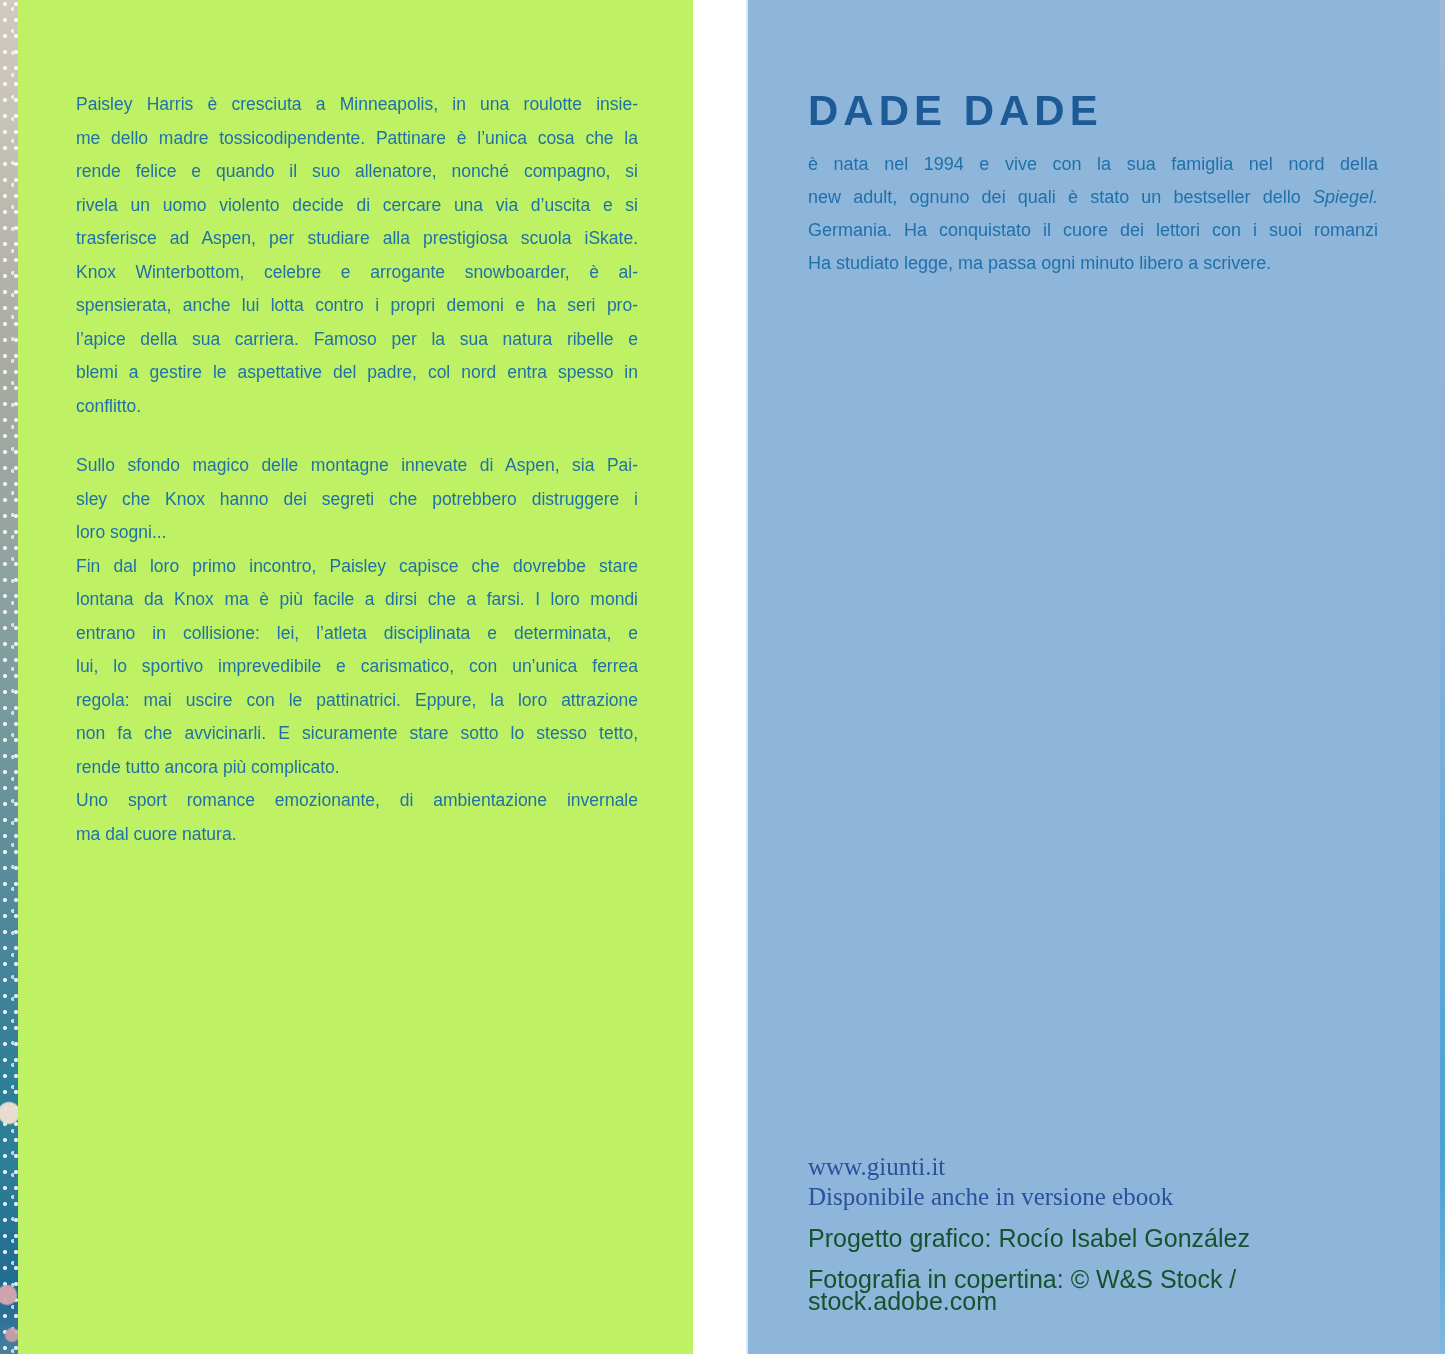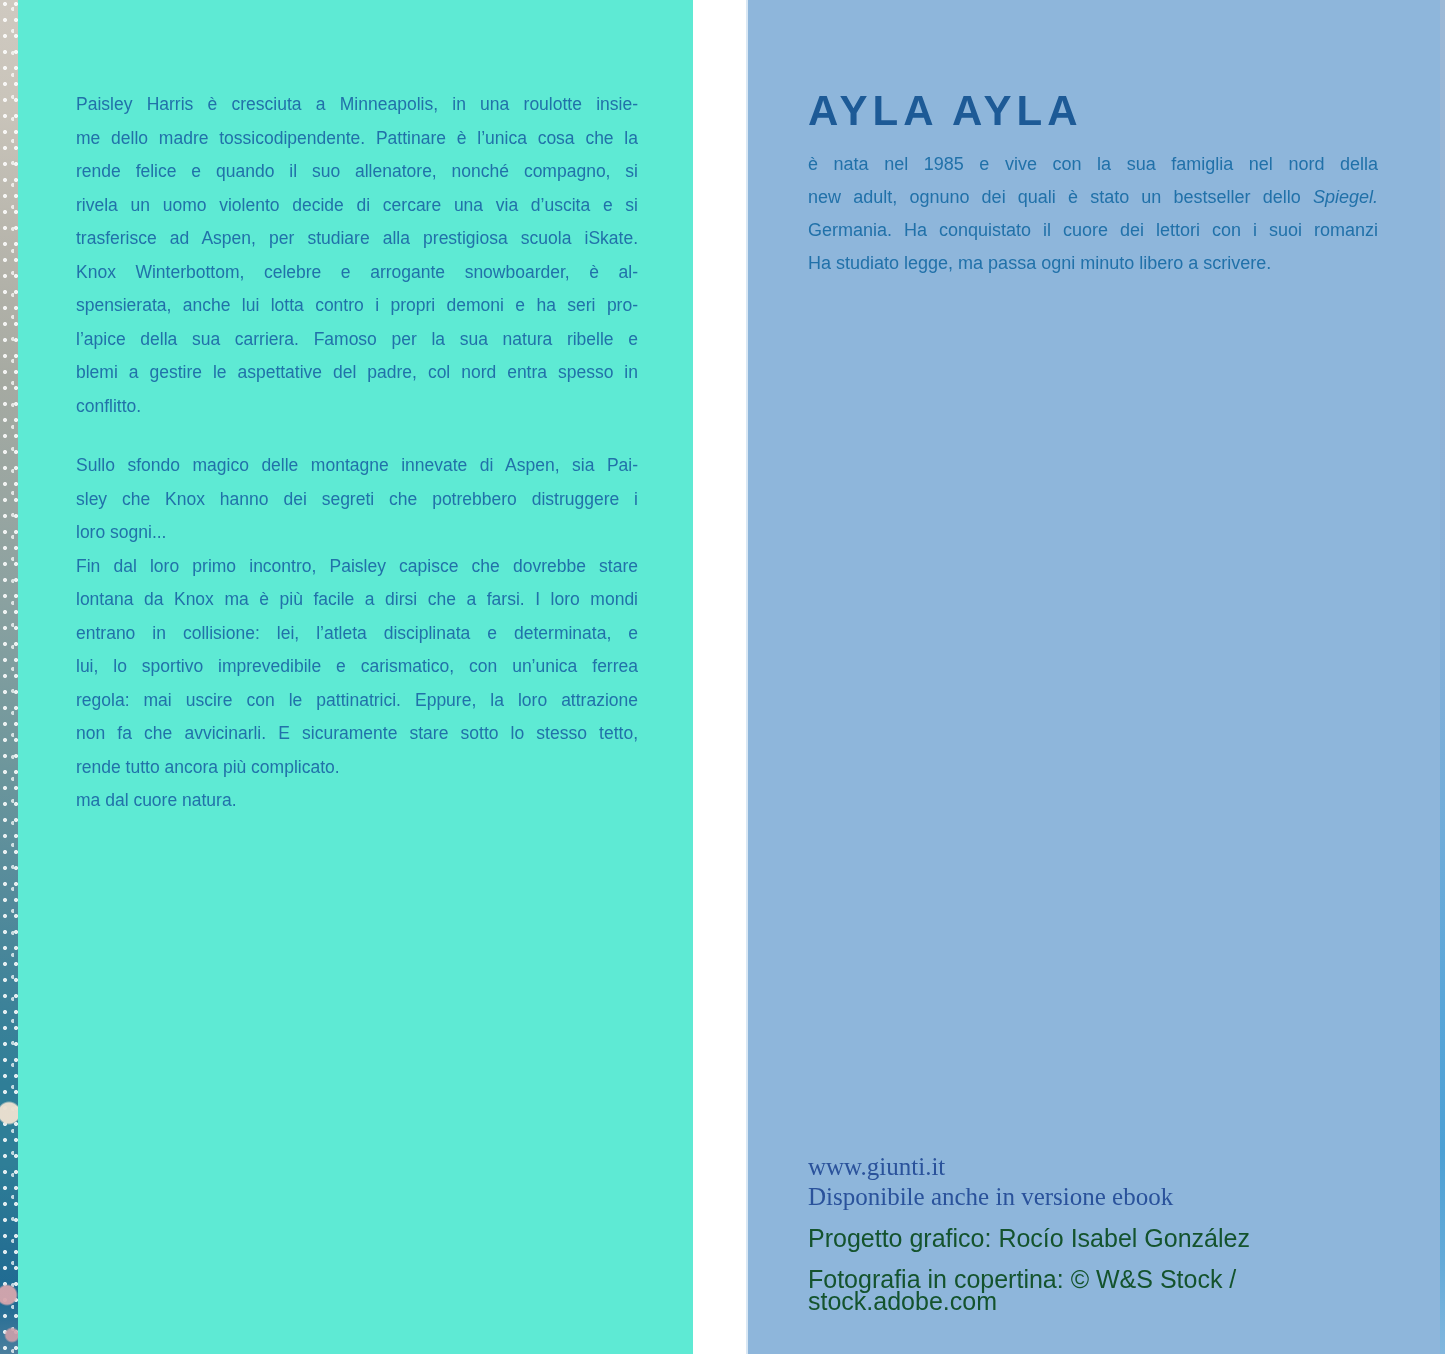--- a/index.html
+++ b/index.html
@@ -31,21 +31,21 @@
   }
   .right-strip {
     position: absolute; right: 0; top: 0; width: 5px; height: 100%;
     background: linear-gradient(180deg,
       #9db9d6 0%, #93b4d6 25%, #89b1d8 45%, #6facd9 62%,
       #58a5d8 75%, #4da0d4 85%, #64aad8 93%, #82b7de 100%);
   }
 
   
   .panel { position: absolute; top: 0; height: 100%; }
-  .left-panel  { left: 18px;  width: 675px; background: #5eead4; }
+  .left-panel  { left: 18px;  width: 675px; background: #bef264; }
   .right-panel { left: 746px; width: 694px; background: #8eb6db; border-left: 2px solid rgba(235,244,250,.8); box-sizing: border-box; }
 
   
   .synopsis {
     position: absolute; left: 58px; top: 88px; width: 562px;
     font-size: 17.5px; line-height: 33.5px;
     color: #2171a9; font-weight: 500;
   }
   .para.gap { margin-top: 26px; }
   .line { text-align: justify; text-align-last: justify; white-space: normal; }
@@ -105,30 +105,31 @@
         <div class="para">
           <div class="line">Fin dal loro primo incontro, Paisley capisce che dovrebbe stare</div>
           <div class="line">lontana da Knox ma è più facile a dirsi che a farsi. I loro mondi</div>
           <div class="line">entrano in collisione: lei, l’atleta disciplinata e determinata, e</div>
           <div class="line">lui, lo sportivo imprevedibile e carismatico, con un’unica ferrea</div>
           <div class="line">regola: mai uscire con le pattinatrici. Eppure, la loro attrazione</div>
           <div class="line">non fa che avvicinarli. E sicuramente stare sotto lo stesso tetto,</div>
           <div class="line para-end">rende tutto ancora più complicato.</div>
         </div>
         <div class="para">
+          <div class="line">Uno sport romance emozionante, di ambientazione invernale</div>
           <div class="line para-end">ma dal cuore natura.</div>
         </div>
       </div>
   </div>
 
   <div class="panel right-panel">
-    <h1 class="author-name">AYLA AYLA</h1>
+    <h1 class="author-name">DADE DADE</h1>
     <div class="bio" id="bio">
         <div class="para">
-          <div class="line">è nata nel 1985 e vive con la sua famiglia nel nord della</div>
+          <div class="line">è nata nel 1994 e vive con la sua famiglia nel nord della</div>
           <div class="line">new adult, ognuno dei quali è stato un bestseller dello <em>Spiegel.</em></div>
           <div class="line">Germania. Ha conquistato il cuore dei lettori con i suoi romanzi</div>
           <div class="line para-end">Ha studiato legge, ma passa ogni minuto libero a scrivere.</div>
         </div>
       </div>
 
     <div class="footer">
       <div class="serif-line">www.giunti.it</div>
       <div class="serif-line">Disponibile anche in versione ebook</div>
       <div class="credit-line first">Progetto grafico: Rocío Isabel González</div>

